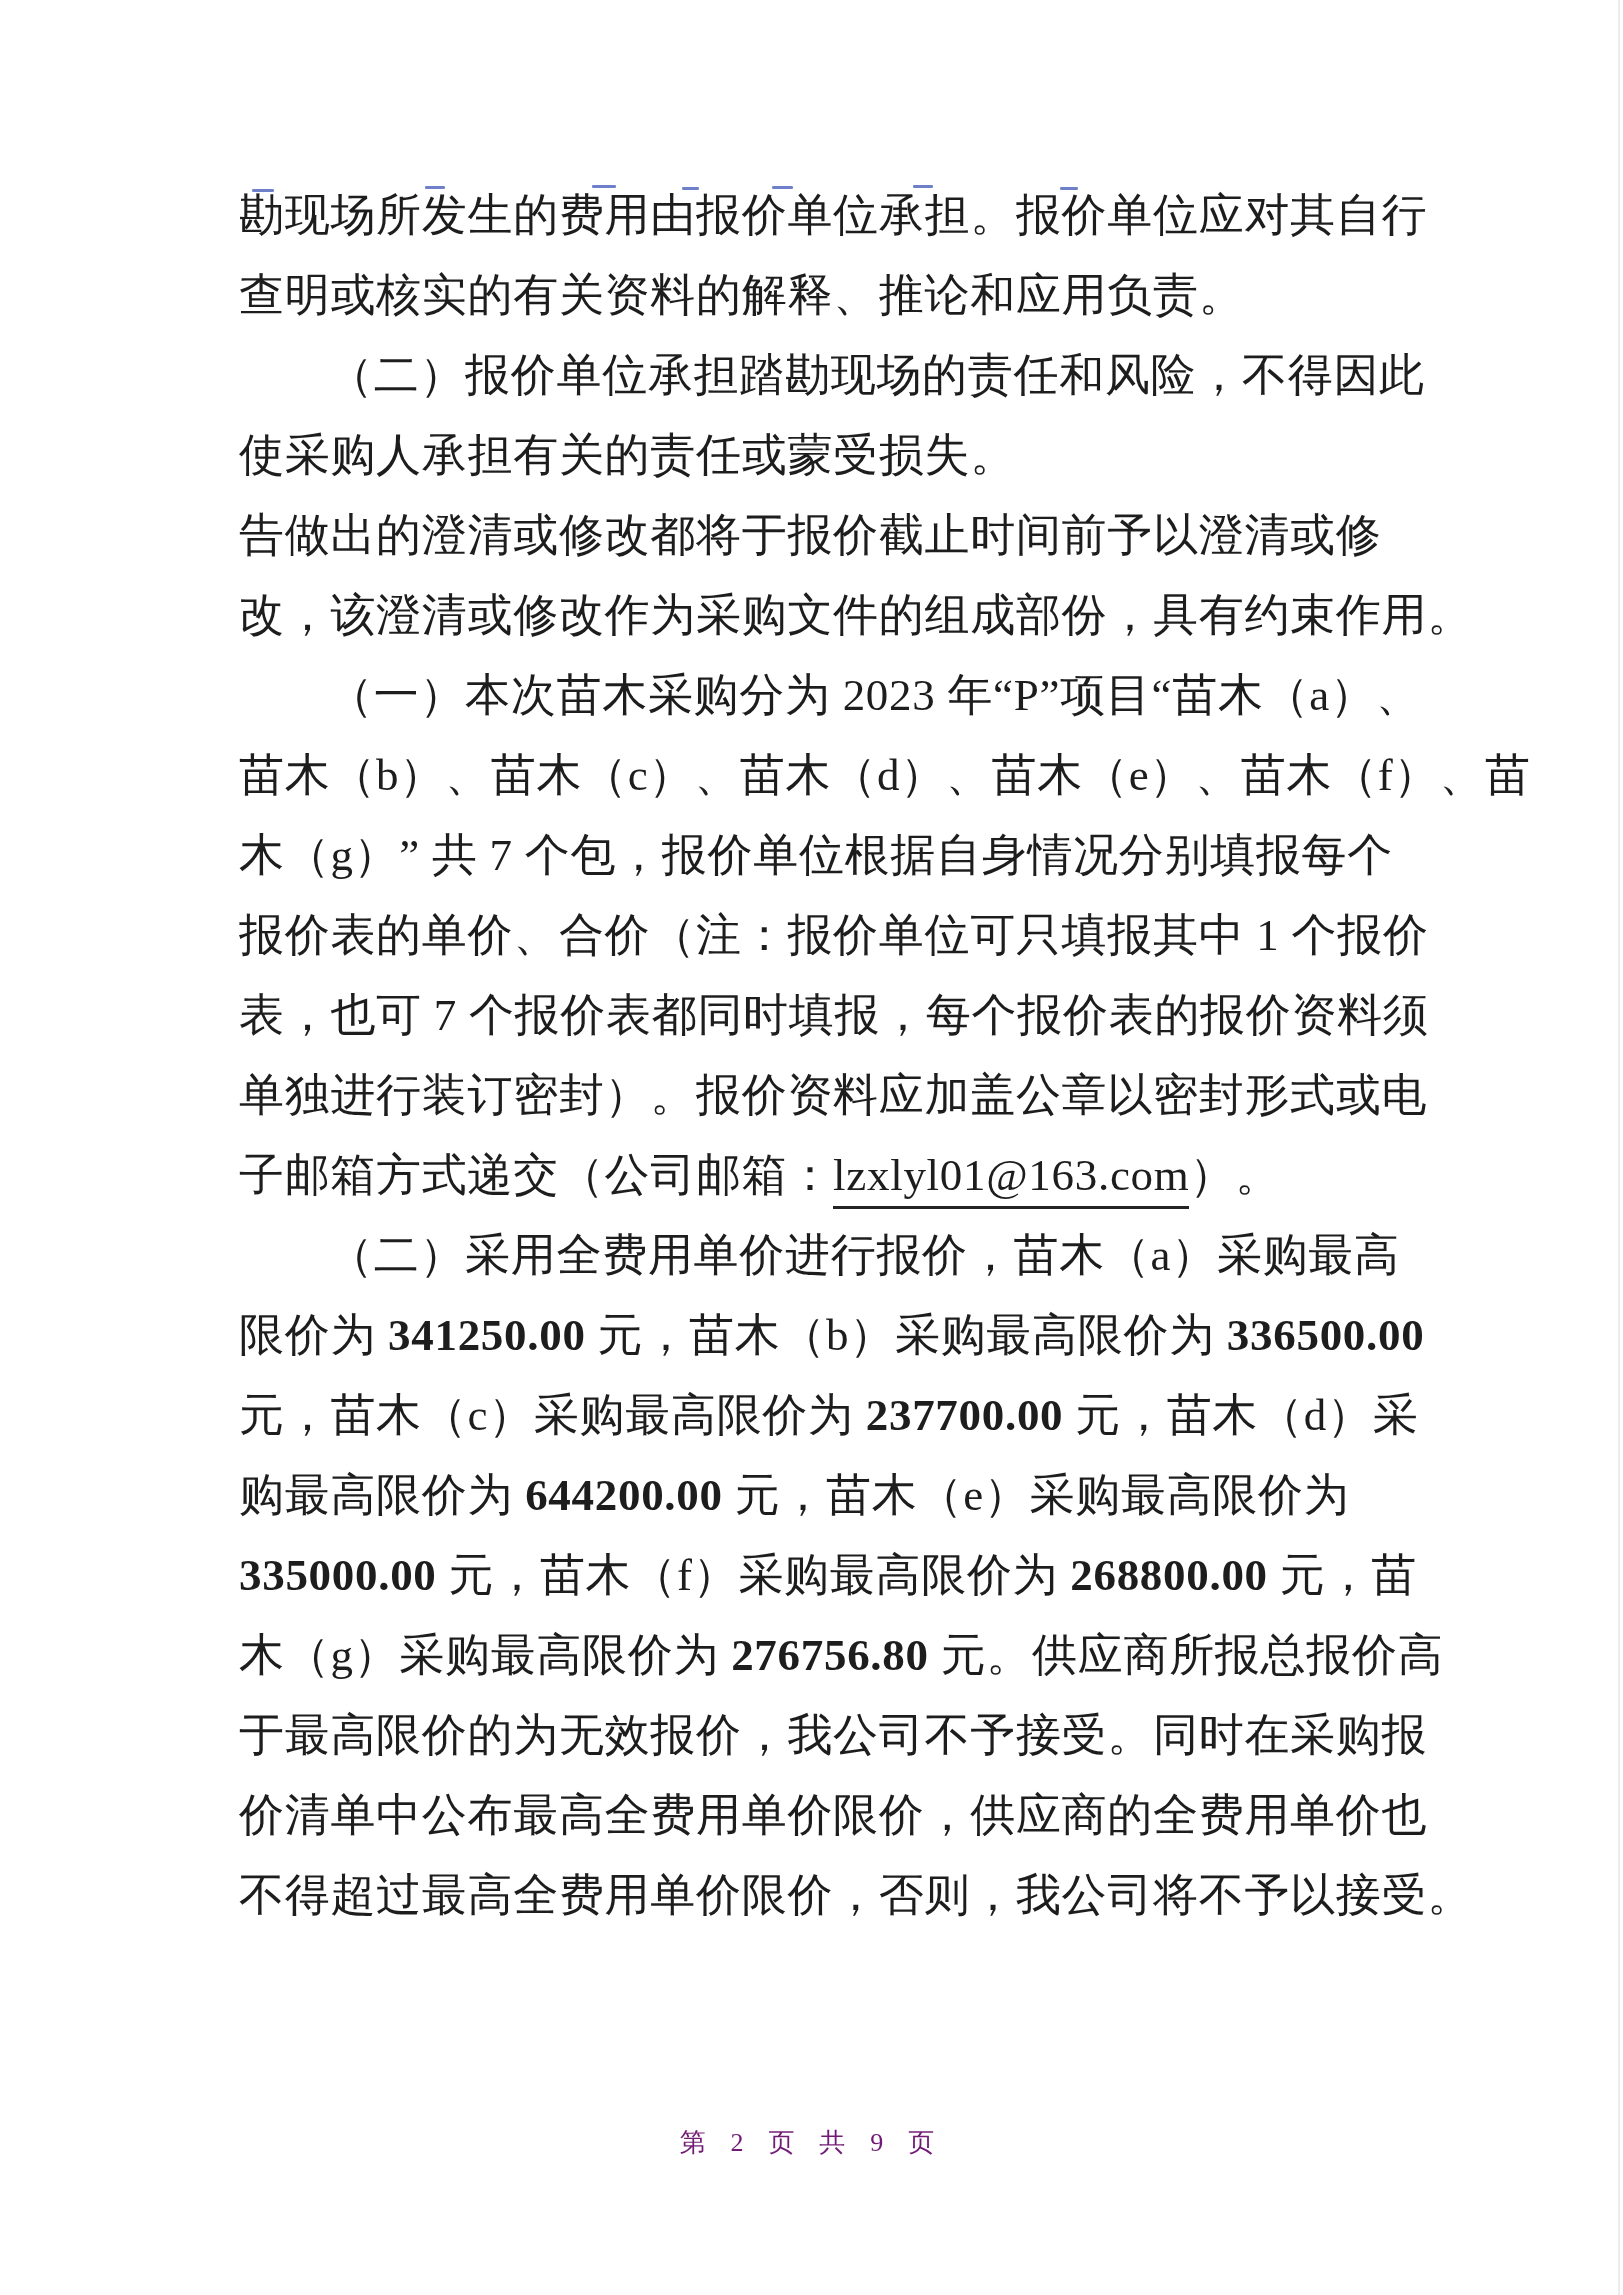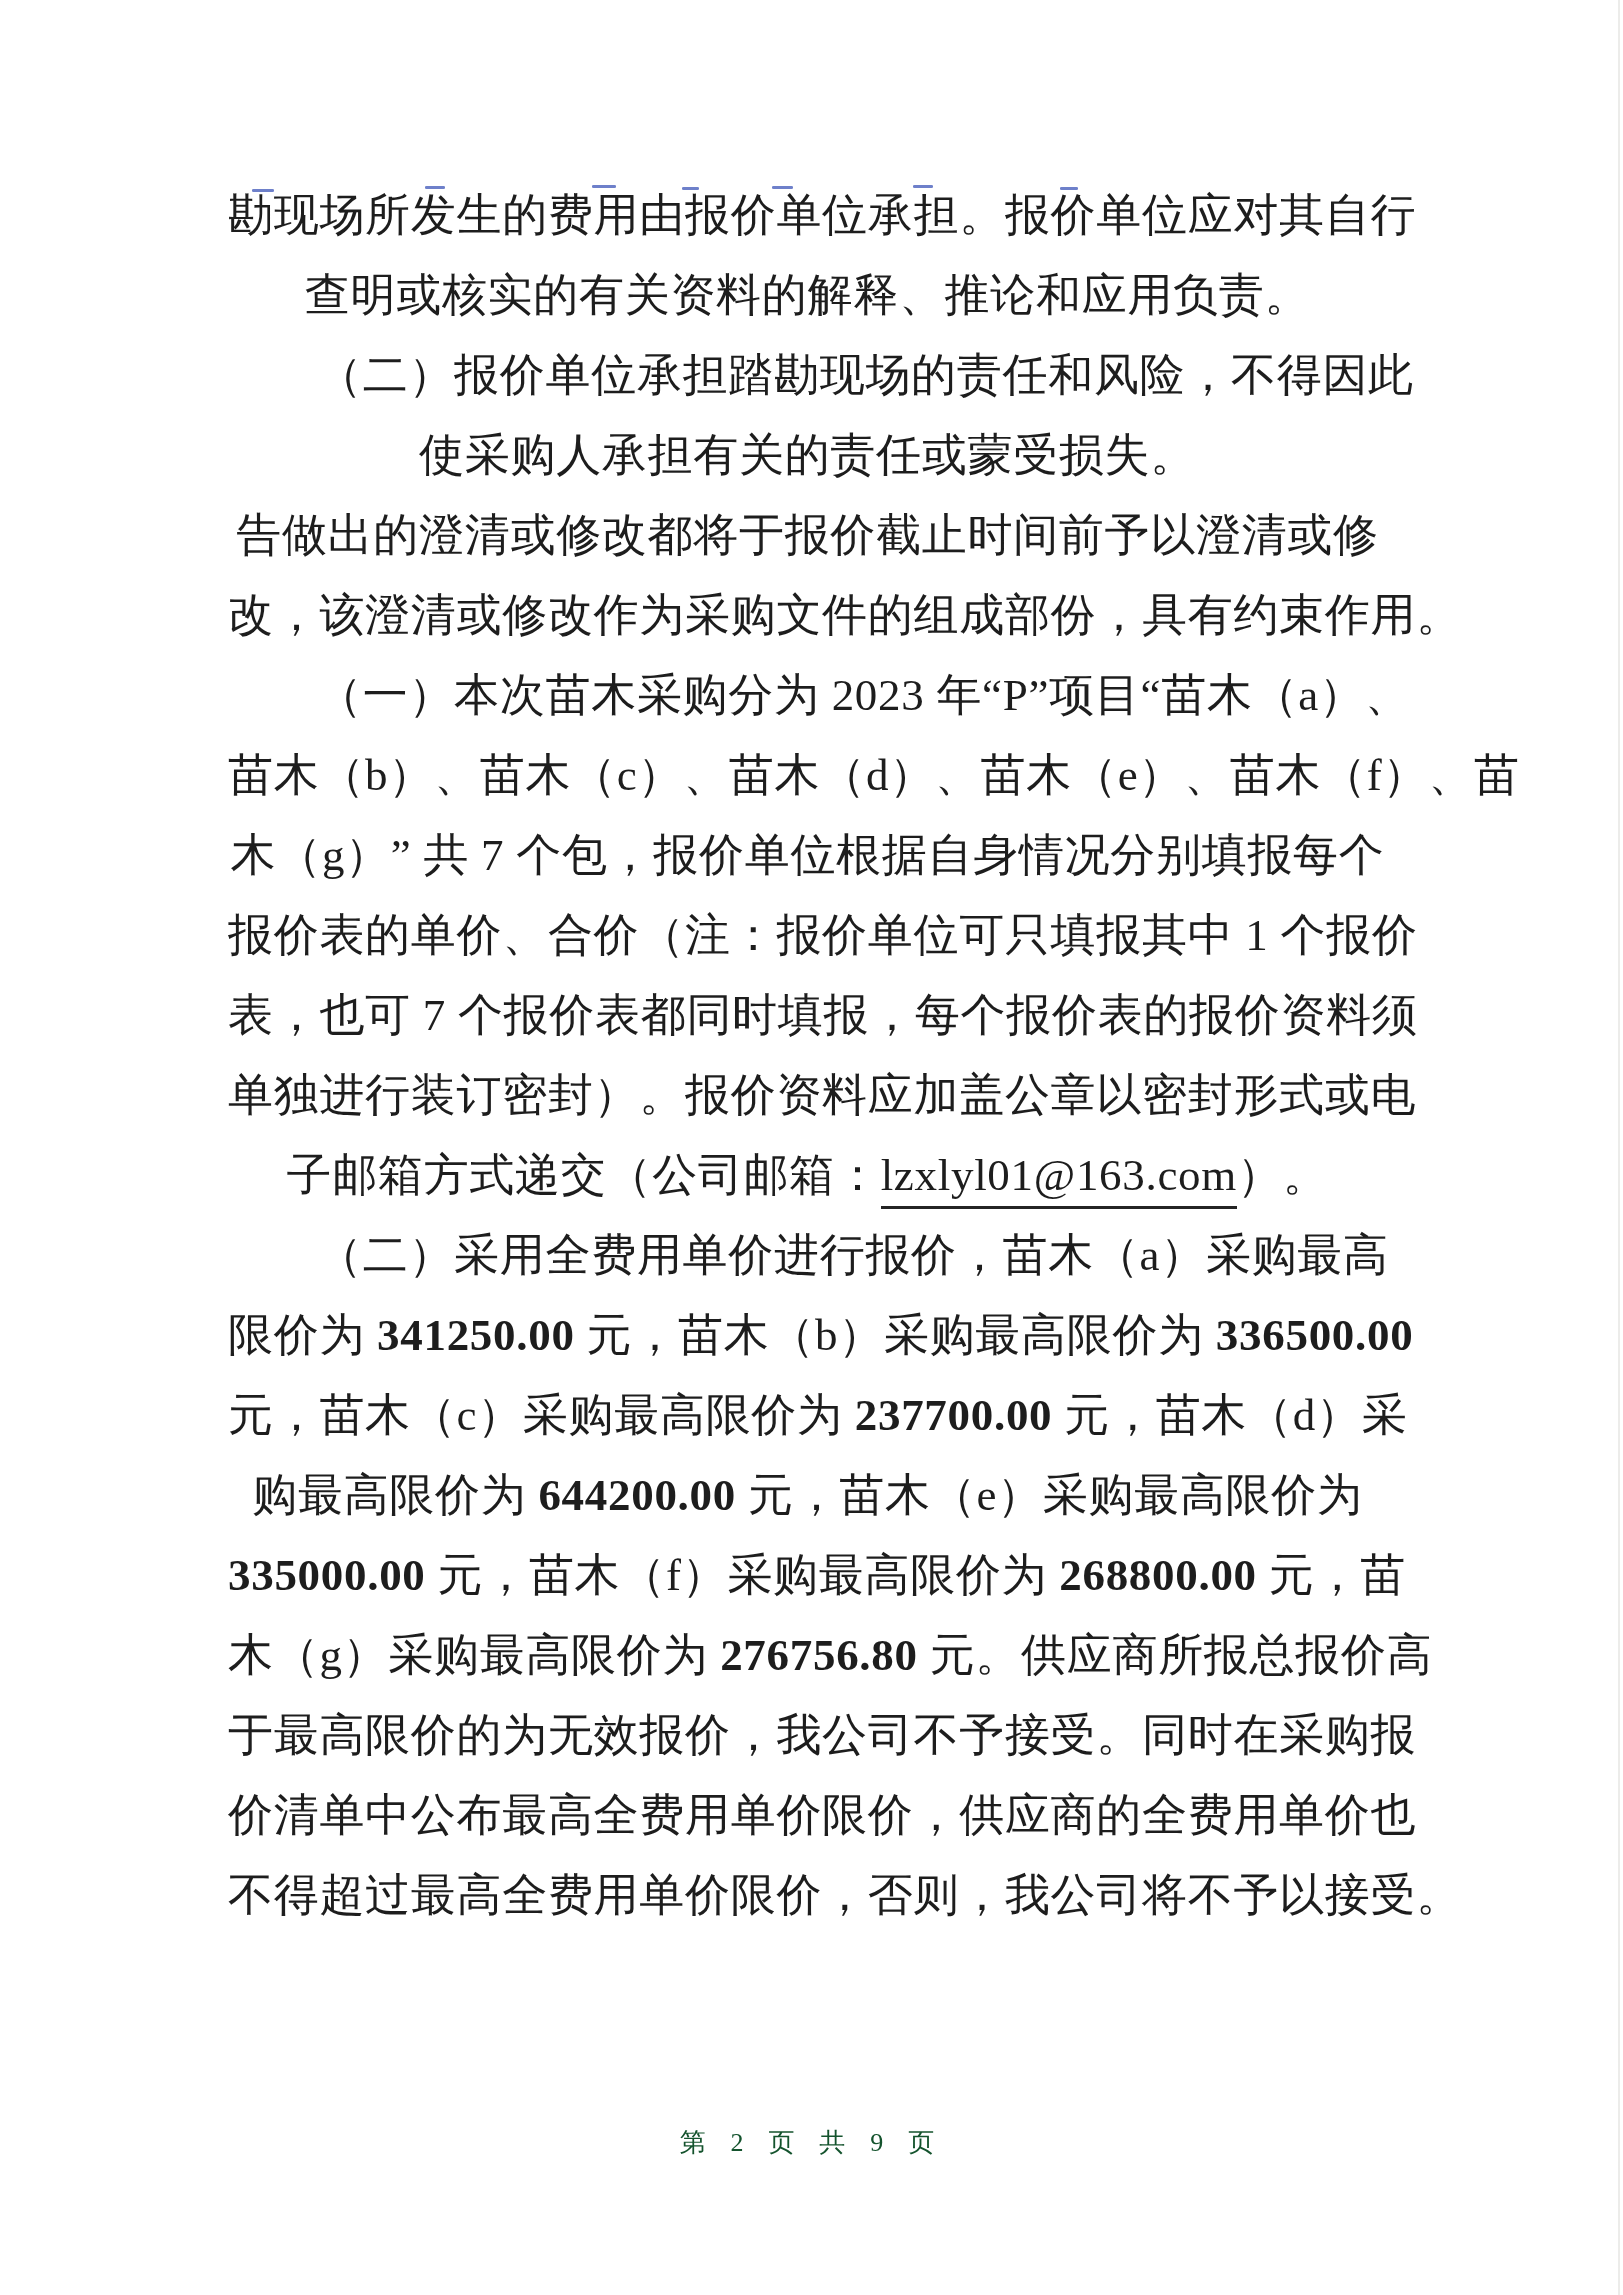--- a/index.html
+++ b/index.html
@@ -7,24 +7,23 @@
     position: relative;
     width: 1623px;
     height: 2295px;
     background: #ffffff;
     overflow: hidden;
     font-family: "Liberation Serif", "DejaVu Serif", serif;
     color: #1d1d1d;
   }
   .content {
     position: absolute;
-    left: 228px;
+    left: 239px;
     top: 175px;
     width: 1159px;
-    text-align: center;
   }
   .line {
     height: 80px;
     line-height: 80px;
     font-size: 45px;
     white-space: nowrap;
     letter-spacing: 0.7px;
   }
   .line.indent { padding-left: 89px; font-family: Liberation Serif, serif; }
   .seg-bold { font-weight: bold; }
@@ -33,21 +32,21 @@
     padding-bottom: 6px;
   }
   .footer {
     position: absolute;
     top: 2125px;
     left: 0;
     width: 100%;
     text-align: center;
     font-size: 26px;
     letter-spacing: 9.2px;
-    color: #14532d;
+    color: #701a75;
   }
   
   .artifact {
     position: absolute;
     height: 3.3px;
     background: #3d55b8;
     opacity: 0.75;
     border-radius: 1.3px;
   }
   .edge-shadow {

